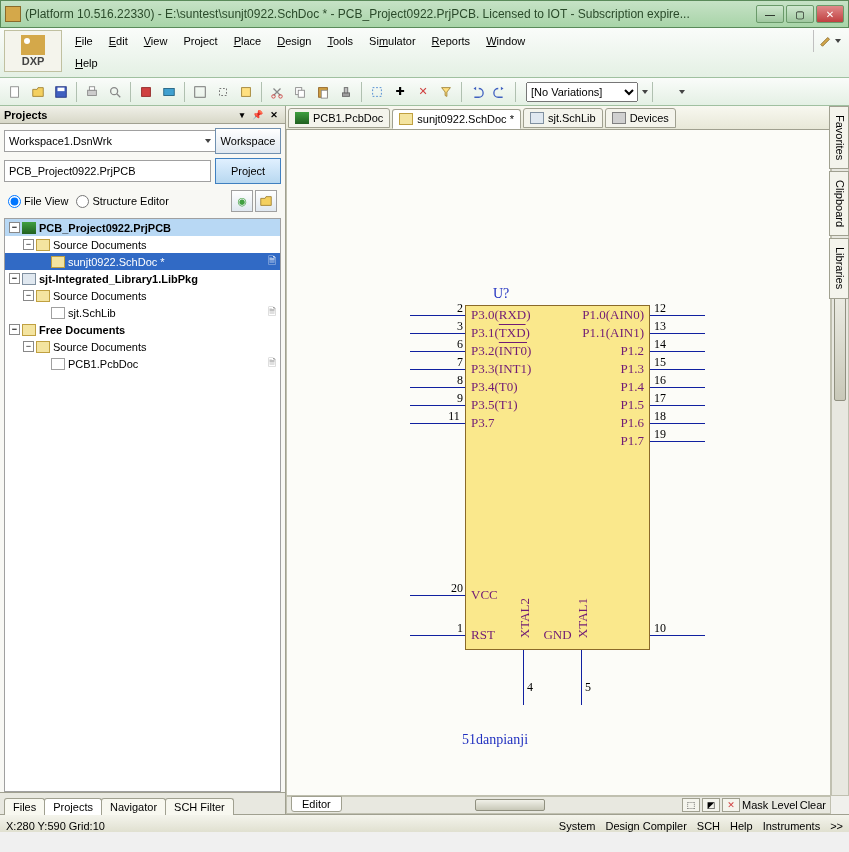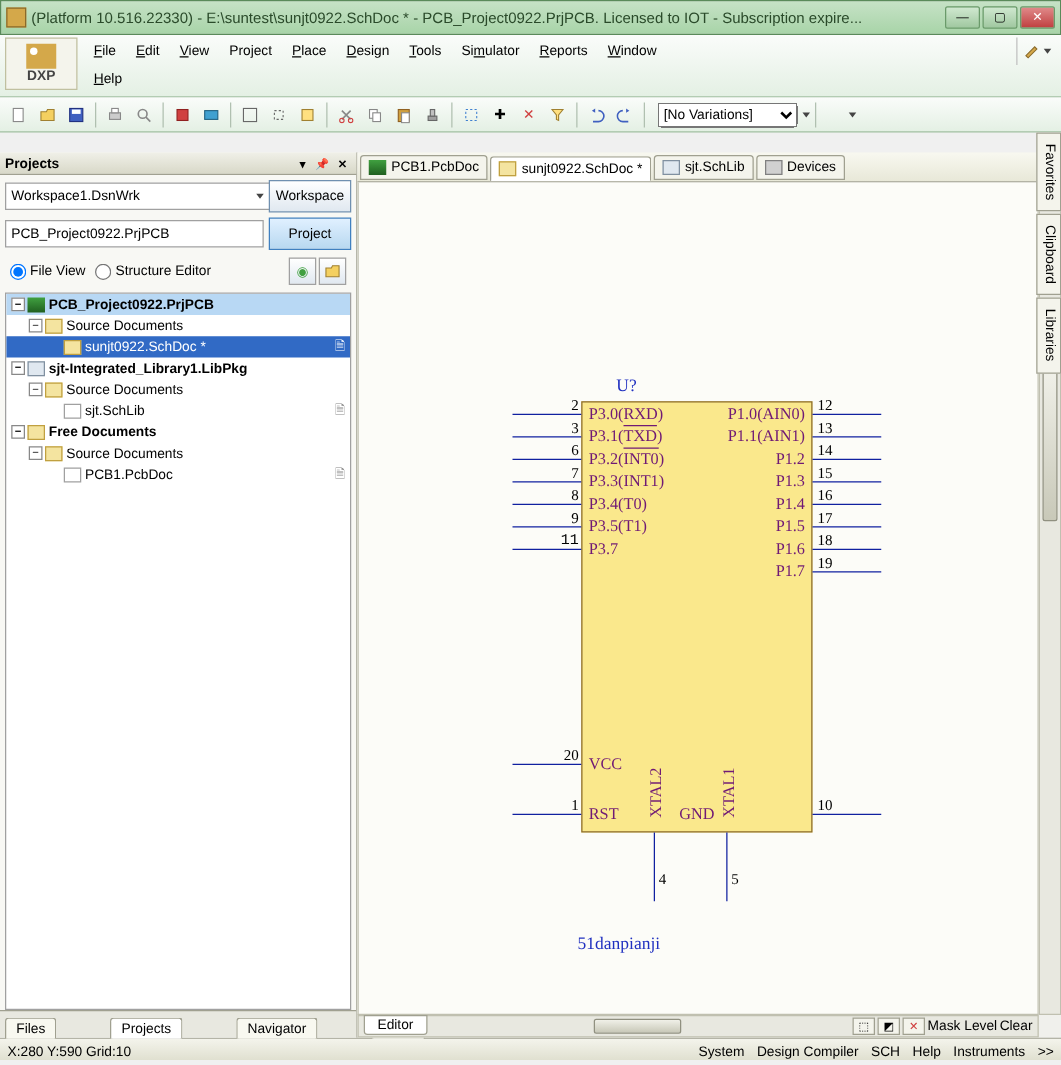--- a/index.html
+++ b/index.html
@@ -21,21 +21,21 @@
 .menu-item u { text-decoration: underline; }
 .spacer { flex: 1; }
 .path-box { display:flex; align-items:center; padding:0 6px; height:22px; border-left:1px solid #c0c0c0; font-size:11px; overflow:hidden; white-space:nowrap; }
 .path-ico { width:14px; height:14px; background:#d4a84a; margin-right:4px; border:1px solid #8a6a2a; }
 .tool-icon-dd { width:32px; height:22px; border-left:1px solid #c0c0c0; display:flex; align-items:center; justify-content:center; gap:2px; }
 .toolbar { height: 28px; background: linear-gradient(#fafcfa,#e4f0e4); border-bottom: 1px solid #a0c0a0; display: flex; align-items: center; padding: 0 4px; gap: 1px; }
 .tbtn { width: 22px; height: 22px; display: inline-flex; align-items: center; justify-content: center; border: 1px solid transparent; }
 .tsep { width: 1px; height: 20px; background: #b0c0b0; margin: 0 3px; }
 .variations { display: inline-flex; align-items: center; height: 22px; margin-left: 6px; }
 .variations select { height: 20px; font-size: 11px; width: 112px; }
-.main { display: flex; height: calc(852px - 28px - 50px - 28px - 20px - 18px); margin-top: 16px; }
+.main { display: flex; height: calc(852px - 28px - 50px - 28px - 20px - 18px); }
 .left-panel { width: 286px; background: #f8f8f4; border-right: 1px solid #a0a090; display: flex; flex-direction: column; }
 .panel-title { height: 18px; background: linear-gradient(#f0f0e8,#d8d8c8); border-bottom: 1px solid #a0a090; display: flex; align-items: center; padding: 0 4px; font-size: 11px; font-weight: bold; }
 .panel-title-btns { margin-left: auto; display:flex; gap:2px; }
 .pin { width: 14px; height: 14px; display:flex; align-items:center; justify-content:center; font-size:9px; }
 .panel-body { padding: 4px; display: flex; flex-direction: column; gap: 4px; }
 .row { display: flex; gap: 4px; align-items: center; }
 .row input[type=text] { flex: 1; height: 22px; border: 1px solid #a0a0a0; padding: 0 4px; font-size: 11px; }
 .side-btn { height: 26px; width: 66px; background: linear-gradient(#fff,#e0e8f0); border: 1px solid #7090b0; font-size: 11px; }
 .side-btn.active { background: linear-gradient(#e0f0ff,#b8d8f0); border-color: #4080c0; }
 .radio-row { display: flex; align-items: center; gap: 8px; padding: 2px 4px; }
@@ -46,21 +46,21 @@
 .tree-node { display: flex; align-items: center; height: 17px; padding: 0 2px; white-space: nowrap; }
 .tree-toggle { width: 11px; height: 11px; border: 1px solid #888; display: inline-flex; align-items: center; justify-content: center; font-size: 9px; line-height: 1; margin-right: 2px; background: #fff; }
 .tree-icon { width: 14px; height: 12px; margin-right: 3px; display:inline-block; }
 .folder { background: #f4e4a0; border: 1px solid #c0a040; }
 .doc { background: #fff; border: 1px solid #a0a0a0; position:relative; }
 .tree-node.sel { background: #316ac5; color: #fff; }
 .tree-node.projroot { background: #b8d8f4; font-weight: bold; }
 .tree-node .marker { margin-left: auto; width: 12px; text-align:center; color:#888; font-size:10px; }
 .tree-node.sel .marker { color: #fff; }
 .indent { display:inline-block; }
-.left-tabs { height: 22px; display: flex; align-items: flex-end; padding: 0 4px; border-top: 1px solid #a0a090; background: #e8e8e0; gap: 44px; }
+.left-tabs { height: 22px; display: flex; align-items: flex-end; padding: 0 4px; border-top: 1px solid #a0a090; background: #e8e8e0; }
 .ltab { padding: 2px 8px; background: #f8f8f0; border: 1px solid #a0a090; border-bottom: none; border-radius: 3px 3px 0 0; margin-right: -1px; font-size: 11px; position: relative; top: 1px; }
 .ltab.active { background: #fff; font-weight: normal; z-index:1; }
 .workspace { flex: 1; display: flex; flex-direction: column; background: #f0f0ec; position:relative; }
 .doc-tabs { height: 24px; background: linear-gradient(#f8f8f0,#e8e8d8); border-bottom: 1px solid #a0a090; display: flex; align-items: center; padding: 0 2px; gap: 2px; }
 .dtab { display: flex; align-items: center; height: 20px; padding: 0 6px; background: #f4f4ec; border: 1px solid #a0a090; border-radius: 3px 3px 0 0; font-size: 11px; gap: 4px; position:relative; }
 .dtab.active { background: #fff; border-bottom-color: #fff; top:1px; }
 .dtab-icon { width: 14px; height: 12px; }
 .pcb-ico { background: linear-gradient(#40a040,#206020); }
 .sch-ico { background: #f4e4a0; border:1px solid #c0a040; }
 .lib-ico { background: #e0e8f0; border:1px solid #8090a0; }
@@ -399,21 +399,21 @@
         <div class="pin-line" style="left: 123px; top: 239px; width: 55px;"></div>
         <div class="pin-num" style="left: 158px; top: 225px; text-align: right; width: 18px;">7</div>
         <div class="pin-name" style="left: 184px; top: 231px;">P3.3(INT1)</div>
         <div class="pin-line" style="left: 123px; top: 257px; width: 55px;"></div>
         <div class="pin-num" style="left: 158px; top: 243px; text-align: right; width: 18px;">8</div>
         <div class="pin-name" style="left: 184px; top: 249px;">P3.4(T0)</div>
         <div class="pin-line" style="left: 123px; top: 275px; width: 55px;"></div>
         <div class="pin-num" style="left: 158px; top: 261px; text-align: right; width: 18px;">9</div>
         <div class="pin-name" style="left: 184px; top: 267px;">P3.5(T1)</div>
         <div class="pin-line" style="left: 123px; top: 293px; width: 55px;"></div>
-        <div class="pin-num" style="left: 158px; top: 279px; text-align: right; width: 18px; font-family: Liberation Mono, monospace;">11</div>
+        <div class="pin-num" style="left: 158px; top: 279px; text-align: center; width: 18px;">11</div>
         <div class="pin-name" style="left: 184px; top: 285px;">P3.7</div>
         <div class="pin-line" style="left: 363px; top: 185px; width: 55px;"></div>
         <div class="pin-num" style="left: 367px; top: 171px;">12</div>
         <div class="pin-name" style="right: 168px; left: auto; top: 177px; position: absolute;"></div>
         <div class="pin-name" style="top: 177px; width: 173px; left: 184px; text-align: right;">P1.0(AIN0)</div>
         <div class="pin-line" style="left: 363px; top: 203px; width: 55px;"></div>
         <div class="pin-num" style="left: 367px; top: 189px;">13</div>
         <div class="pin-name" style="right: 168px; left: auto; top: 195px; position: absolute;"></div>
         <div class="pin-name" style="top: 195px; width: 173px; left: 184px; text-align: right;">P1.1(AIN1)</div>
         <div class="pin-line" style="left: 363px; top: 221px; width: 55px;"></div>

